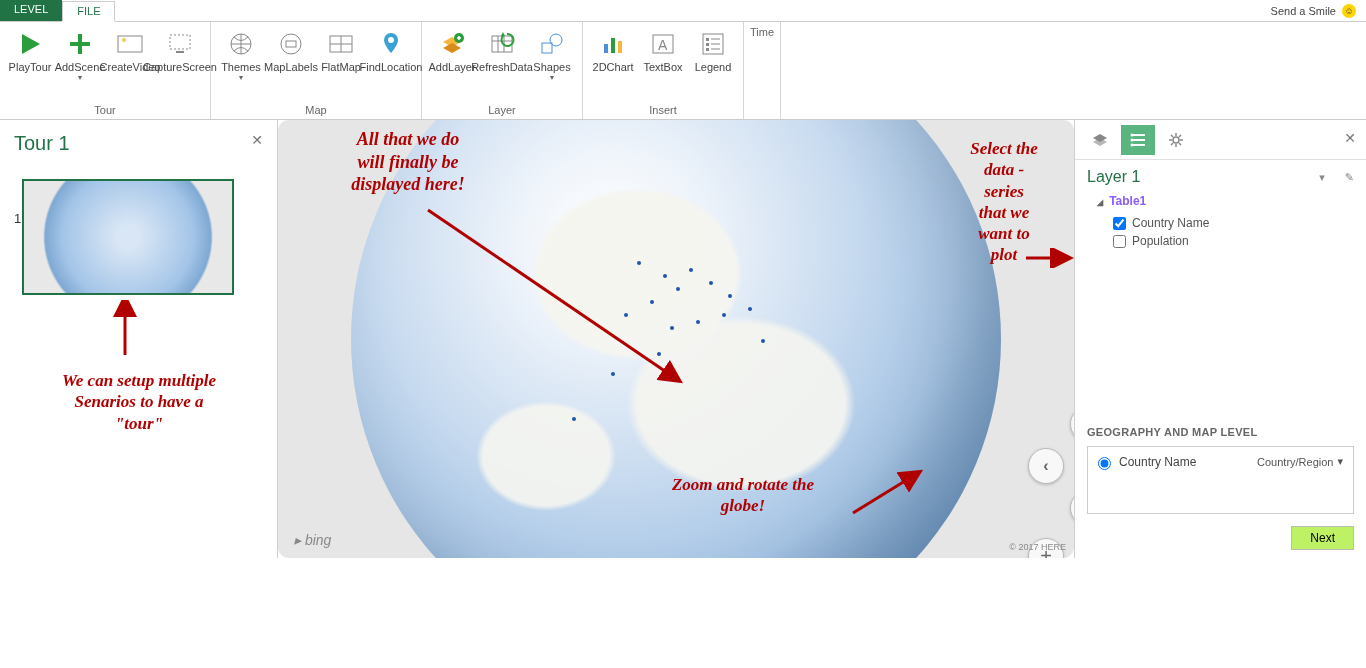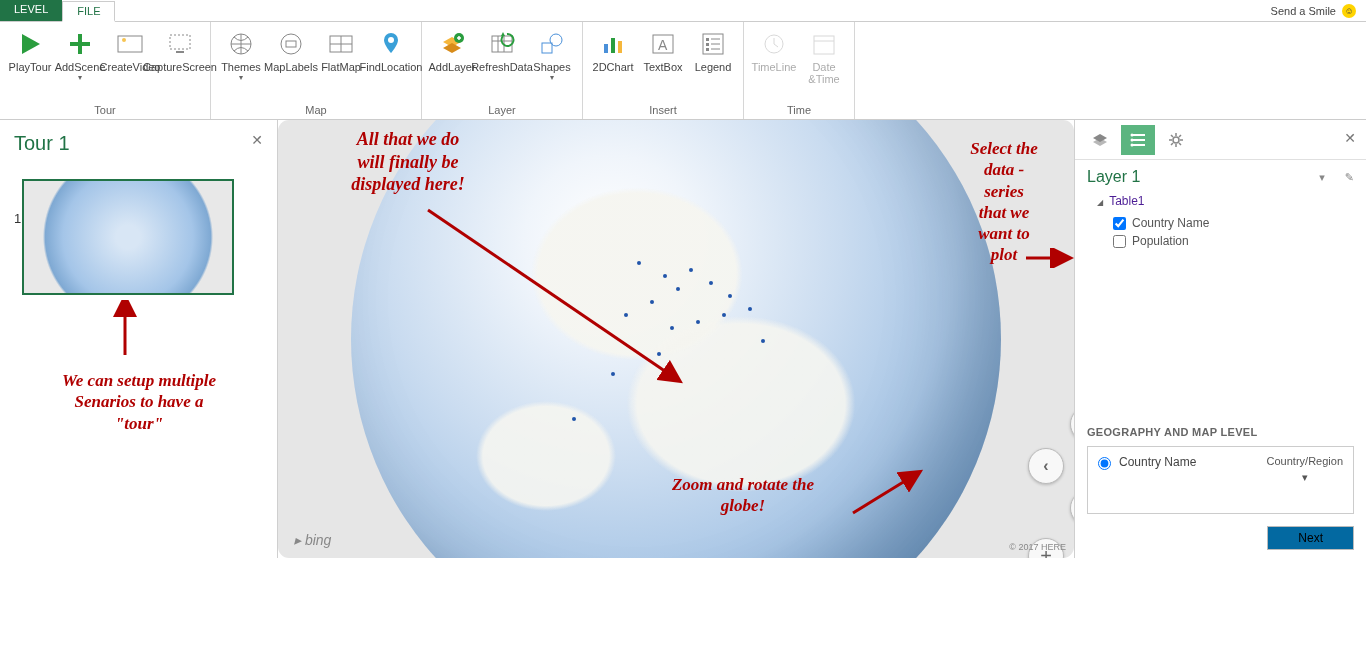--- a/index.html
+++ b/index.html
@@ -54,30 +54,30 @@
 .layerpane { width: 292px; border-left: 1px solid #cfcfcf; background: #fff; display: flex; flex-direction: column; position: relative; }
 .lp-tabs { display: flex; align-items: center; height: 40px; border-bottom: 1px solid #e0e0e0; padding: 0 8px; gap: 4px; }
 .lp-tab { width: 34px; height: 30px; display: flex; align-items: center; justify-content: center; cursor: pointer; color: #888; }
 .lp-tab.active { background: #5bb580; color: #fff; }
 .lp-close { position: absolute; right: 10px; top: 10px; font-size: 14px; color: #777; cursor: pointer; }
 .layer-head { display: flex; align-items: center; padding: 8px 12px; color: #217346; font-size: 16px; gap: 12px; }
 .layer-head .sp { flex: 1; }
 .layer-head .ic { color: #888; font-size: 11px; margin-left: 8px; cursor: pointer; }
 .sect-title { font-size: 11px; font-weight: bold; color: #666; padding: 6px 12px 4px; letter-spacing: 0.3px; }
 .tree { padding: 0 12px 8px 22px; }
-.tree-node { font-size: 12px; font-weight: normal; color: #4c1d95; margin-bottom: 6px; }
+.tree-node { font-size: 12px; font-weight: bold; color: #8b5cf6; margin-bottom: 6px; }
 .tree-node::before { content: "◢"; font-size: 8px; margin-right: 6px; color: #666; }
 .chk { display: flex; align-items: center; gap: 6px; padding: 2px 0 2px 16px; font-size: 12px; color: #555; }
 .chk input { width: 13px; height: 13px; }
 .geo-level { margin: 4px 12px; border: 1px solid #ccc; padding: 8px 10px; height: 68px; display: flex; align-items: flex-start; gap: 8px; }
 .geo-level input[type=radio] { margin-top: 2px; }
 .geo-level .gname { flex: 1; font-size: 12px; }
-.geo-level .gsel { font-size: 11px; color: #555; display: flex; align-items: center; gap: 4px; flex-direction: column; }
+.geo-level .gsel { font-size: 11px; color: #555; display: flex; align-items: center; gap: 4px; }
 .next-row { display: flex; justify-content: flex-end; padding: 8px 12px; }
-.next-btn { border: 1px solid #bbb; background: #0369a1; padding: 4px 30px; font-size: 12px; cursor: pointer; }
+.next-btn { border: 1px solid #bbb; background: #bef264; padding: 4px 18px; font-size: 12px; cursor: pointer; }
 .lp-flex { flex: 1; }
 
 </style>
 </head>
 <body>
 
 <div class="tabstrip">
   <div class="tab file">LEVEL</div>
   <div class="tab home">FILE</div>
   <div class="tabstrip-spacer"></div>
@@ -241,40 +241,20 @@
               <rect x="5" y="16" width="3" height="3" fill="#888"></rect>
             </svg>
           </span>
           <span class="lbl">Legend</span>
         </div>
     </div>
     <div class="group-label">Insert</div>
   </div>
 
   <div class="group">
-    <div class="group-items">
-      <div class="rbtn disabled">
-          <span class="ic">
-            <svg width="26" height="24">
-              <circle cx="13" cy="12" r="9" fill="none" stroke="#aaa"></circle>
-              <path d="M13 6v6l4 3" stroke="#aaa" fill="none"></path>
-            </svg>
-          </span>
-          <span class="lbl">TimeLine</span>
-        </div>
-      <div class="rbtn disabled">
-          <span class="ic">
-            <svg width="24" height="24">
-              <rect x="2" y="4" width="20" height="18" fill="none" stroke="#aaa"></rect>
-              <path d="M2 9h20" stroke="#aaa"></path>
-            </svg>
-          </span>
-          <span class="lbl">Date &amp;Time</span>
-        </div>
-    </div>
     <div class="group-label">Time</div>
   </div>
 
 </div>
 
 <div class="main">
 
   <div class="tourpanel">
     <div class="tour-title">Tour 1</div>
     <div class="tour-close">✕</div>

